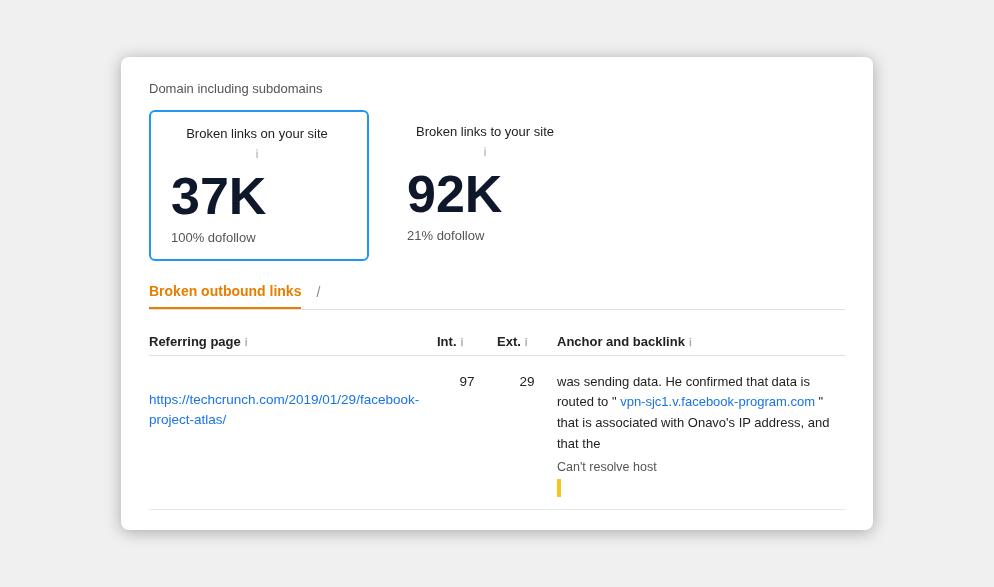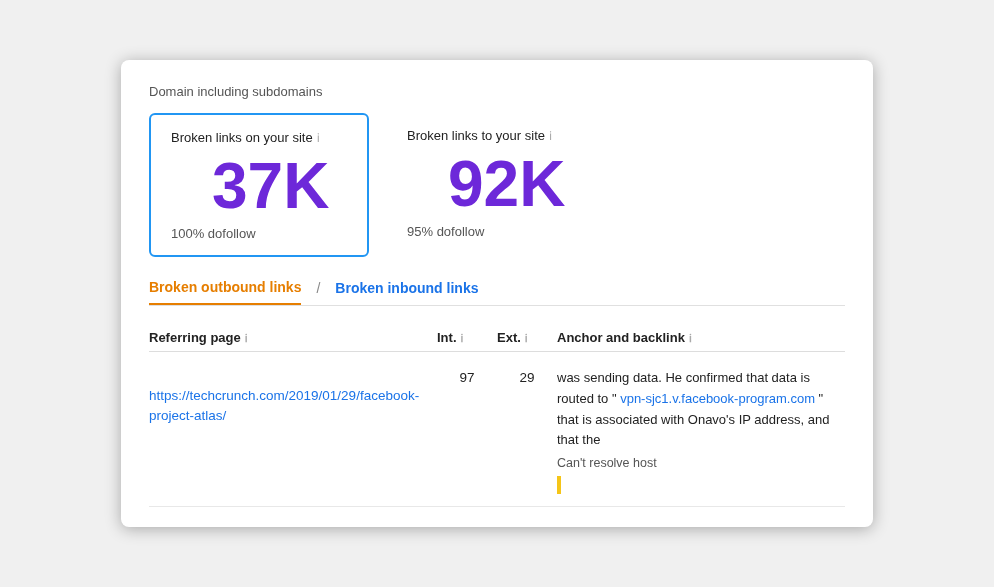--- a/index.html
+++ b/index.html
@@ -42,33 +42,33 @@
       padding: 14px 24px 14px 20px;
       min-width: 200px;
     }
     .metric-title {
       font-size: 13px;
       color: #222;
       margin-bottom: 8px;
       display: flex;
       align-items: center;
       gap: 4px;
+      flex-direction: column;
     }
     .metric-title .info-icon {
       color: #aaa;
       font-size: 12px;
       cursor: pointer;
     }
     .metric-value {
-      font-size: 64px;
+      font-size: 52px;
       font-weight: 900;
-      color: #6d28d9;
+      color: #0f172a;
       line-height: 1;
       margin-bottom: 8px;
-      margin-left: 41px;
     }
     .metric-sub {
       font-size: 13px;
       color: #555;
     }
     .tabs-row {
       display: flex;
       align-items: center;
       gap: 5px;
       margin-bottom: 18px;
@@ -179,28 +179,27 @@
       </div>
       <div class="metric-value">37K</div>
       <div class="metric-sub">100% dofollow</div>
     </div>
     <div class="metric-box-plain">
       <div class="metric-title">
         <span>Broken links to your site</span>
         <span class="info-icon">ℹ</span>
       </div>
       <div class="metric-value">92K</div>
-      <div class="metric-sub">95% dofollow</div>
+      <div class="metric-sub">21% dofollow</div>
     </div>
   </div>
 
   <div class="tabs-row">
     <a class="tab-link active">Broken outbound links</a>
     <span class="tab-divider">/</span>
-    <a class="tab-link inactive">Broken inbound links</a>
   </div>
 
   <div class="table-header">
     <div class="th">
       <span>Referring page</span>
       <span class="info-icon">ℹ</span>
     </div>
     <div class="th">
       <span>Int.</span>
       <span class="info-icon">ℹ</span>

